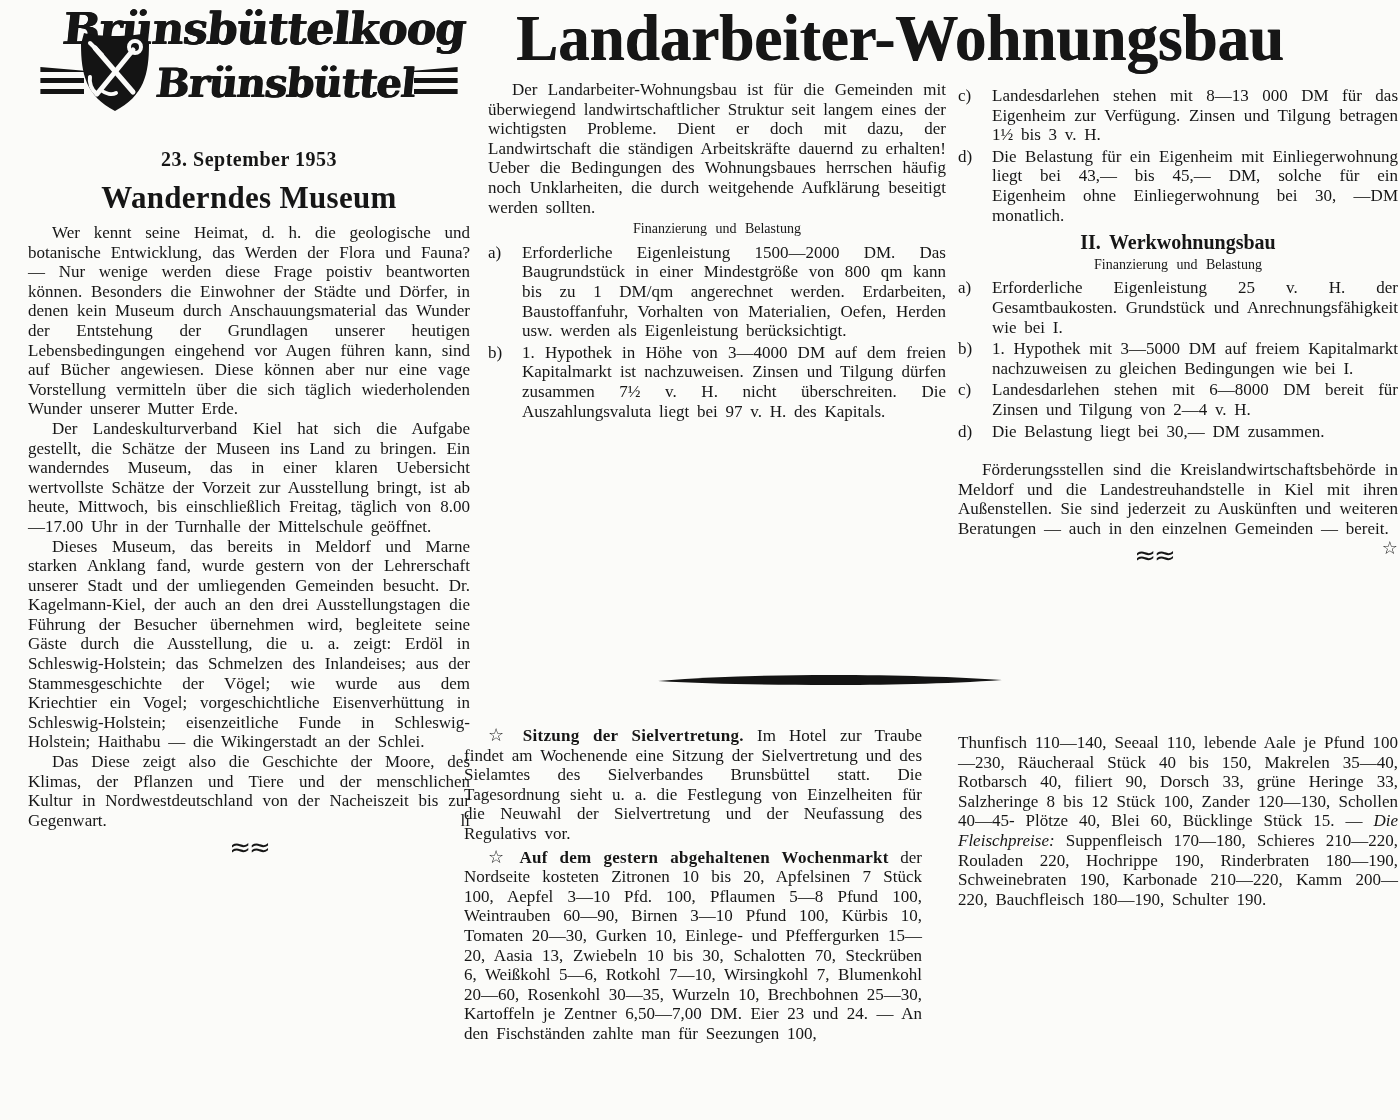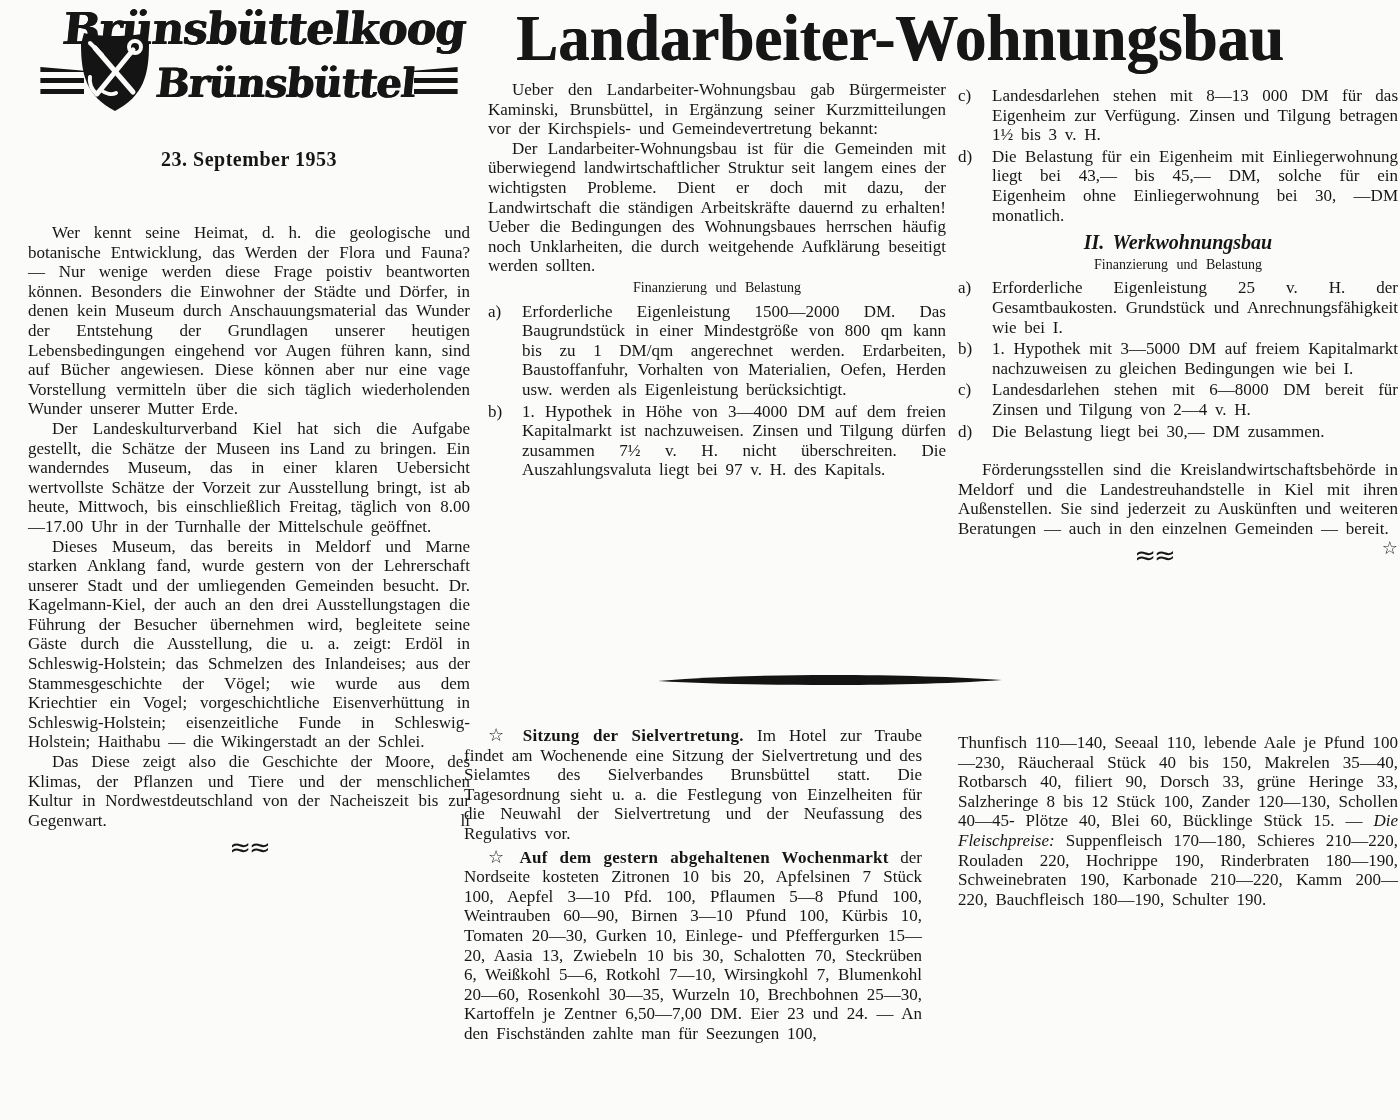--- a/index.html
+++ b/index.html
@@ -55,21 +55,21 @@
     position:absolute; left:516px; top:2px; width:884px;
     font-size:63px; font-weight:bold; letter-spacing:0px;
     font-family:"Liberation Serif",serif;
     transform:scaleY(1.04);
     white-space:nowrap;
     text-shadow:0.6px 0 currentColor;
   }
   
   .mid-col-top   { position:absolute; left:488px; top:80px;  width:458px; }
   .right-col-top { position:absolute; left:958px; top:84px;  width:440px; }
-  .section-head  { text-align:center; font-weight:bold; font-size:20px; margin-top:8px;font-style:italic; }
+  .section-head  { text-align:center; font-weight:bold; font-size:20px; margin-top:8px; }
   .section-sub   { text-align:center; font-size:14px; margin-top:2px; margin-bottom:4px; word-spacing:5px; }
   .item { display:flex; margin-top:2px; }
   .item .marker { width:34px; flex-shrink:0; }
   .item .itext  { flex:1; text-align:justify; }
   .endstar { float:right; padding-left:8px; font-size:19px; }
   
   .fat-rule { position:absolute; left:658px; top:672px; width:344px; height:16px; }
   
   .mid-col-bottom   { position:absolute; left:464px; top:722px; width:458px; }
   .right-col-bottom { position:absolute; left:958px; top:730px; width:440px; }
@@ -101,36 +101,35 @@
         </svg>
       </div>
       <div class="masthead-bottom fraktur">Brünsbüttel</div>
       <div class="stripes right"></div>
     </div>
   </div>
 
   <div class="dateline">23. September 1953</div>
 
   <h1 class="left-title">
-    <br>
+    <span>Wanderndes Museum</span><br>
   </h1>
 
   <div class="left-body body-text">
     <p>Wer kennt seine Heimat, d. h. die geologische und botanische Entwicklung, das Werden der Flora und Fauna? — Nur wenige werden diese Frage poistiv beantworten können. Besonders die Einwohner der Städte und Dörfer, in denen kein Museum durch Anschauungsmaterial das Wunder der Entstehung der Grundlagen unserer heutigen Lebensbedingungen eingehend vor Augen führen kann, sind auf Bücher angewiesen. Diese können aber nur eine vage Vorstellung vermitteln über die sich täglich wiederholenden Wunder unserer Mutter Erde.</p>
     <p>Der Landeskulturverband Kiel hat sich die Aufgabe gestellt, die Schätze der Museen ins Land zu bringen. Ein wanderndes Museum, das in einer klaren Uebersicht wertvollste Schätze der Vorzeit zur Ausstellung bringt, ist ab heute, Mittwoch, bis einschließlich Freitag, täglich von 8.00—17.00 Uhr in der Turnhalle der Mittelschule geöffnet.</p>
     <p>Dieses Museum, das bereits in Meldorf und Marne starken Anklang fand, wurde gestern von der Lehrerschaft unserer Stadt und der umliegenden Gemeinden besucht. Dr. Kagelmann-Kiel, der auch an den drei Ausstellungstagen die Führung der Besucher übernehmen wird, begleitete seine Gäste durch die Ausstellung, die u. a. zeigt: Erdöl in Schleswig-Holstein; das Schmelzen des Inlandeises; aus der Stammesgeschichte der Vögel; wie wurde aus dem Kriechtier ein Vogel; vorgeschichtliche Eisenverhüttung in Schleswig-Holstein; eisenzeitliche Funde in Schleswig-Holstein; Haithabu — die Wikingerstadt an der Schlei.</p>
     <p><span>Das Diese zeigt also die Geschichte der Moore, des Klimas, der Pflanzen und Tiere und der menschlichen Kultur in Nordwestdeutschland von der Nacheiszeit bis zur Gegenwart.</span><span class="sig">li</span></p>
   </div>
   <div class="squiggle">≈≈</div>
 </div>
 
 <div class="main-headline">Landarbeiter-Wohnungsbau</div>
 
 <div class="mid-col-top body-text">
-  <p>Ueber den Landarbeiter-Wohnungsbau gab Bürgermeister Kaminski, Brunsbüttel, in Ergänzung seiner Kurzmitteilungen vor der Kirchspiels- und Gemeindevertretung bekannt:</p>
   <p>Der Landarbeiter-Wohnungsbau ist für die Gemeinden mit überwiegend landwirtschaftlicher Struktur seit langem eines der wichtigsten Probleme. Dient er doch mit dazu, der Landwirtschaft die ständigen Arbeitskräfte dauernd zu erhalten! Ueber die Bedingungen des Wohnungsbaues herrschen häufig noch Unklarheiten, die durch weitgehende Aufklärung beseitigt werden sollten.</p>
 
   <div class="section-sub">Finanzierung und Belastung</div>
 
   <div class="item">
     <span class="marker">a)</span>
     <span class="itext">Erforderliche Eigenleistung 1500—2000 DM. Das Baugrundstück in einer Mindestgröße von 800 qm kann bis zu 1 DM/qm angerechnet werden. Erdarbeiten, Baustoffanfuhr, Vorhalten von Materialien, Oefen, Herden usw. werden als Eigenleistung berücksichtigt.</span>
   </div>
   <div class="item">
     <span class="marker">b)</span>

